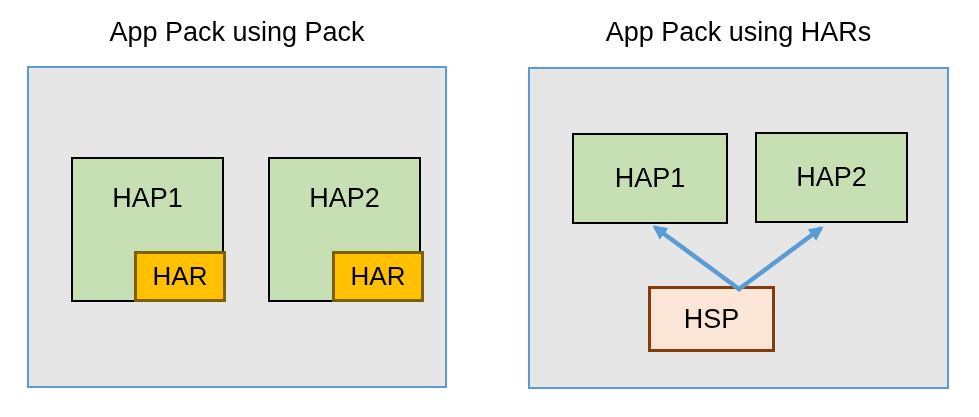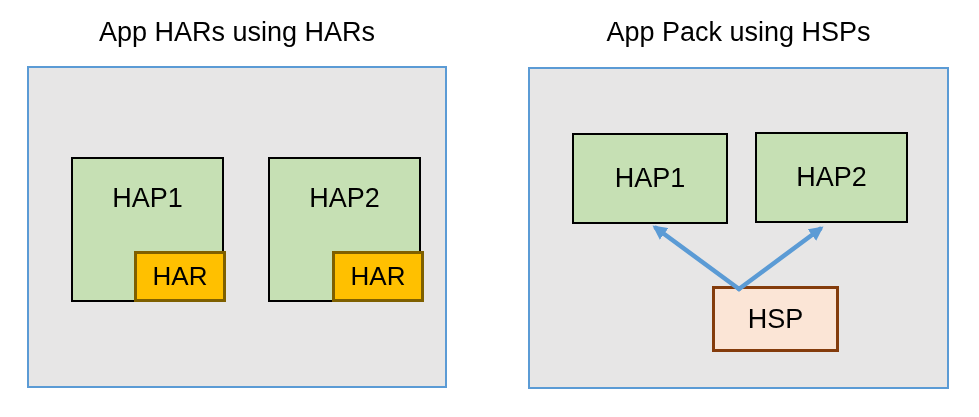--- a/index.html
+++ b/index.html
@@ -69,59 +69,59 @@
     position: absolute;
     box-sizing: border-box;
     background: var(--hsp-fill, #FBE5D6);
     border: 3px solid var(--hsp-border, #843C0C);
     display: flex;
     align-items: center;
     justify-content: center;
     font-size: 27px;
     z-index: 2;
   }
-  #hsps-hsp { left: 712px; top: 286px; width: 127px; height: 66px; }
+  #hsps-hsp { left: 648px; top: 286px; width: 127px; height: 66px; }
   #arrow-overlay {
     position: absolute;
     left: 0; top: 0;
     width: 979px; height: 417px;
     pointer-events: none;
     z-index: 5;
   }
   #arrow-overlay line {
     stroke: var(--arrow, #5B9BD5);
     stroke-width: 4.5;
     stroke-linecap: round;
   }
   #arrow-overlay .arrowhead-path { fill: var(--arrow, #5B9BD5); }
 </style>
 </head>
 <body>
 
 <div id="canvas">
 
-  <div class="diagram-title" id="hars-title">App HARs using HARs</div>
+  <div class="diagram-title" id="hars-title">App Pack using Pack</div>
 
   <div class="pack-container" id="hars-container"></div>
 
   <div class="hap-box hap-top-label" id="hars-hap1">
     <span class="hap-label">HAP1</span>
   </div>
   <div class="har-box" id="hars-har1">
     <span class="har-label">HAR</span>
   </div>
 
   <div class="hap-box hap-top-label" id="hars-hap2">
     <span class="hap-label">HAP2</span>
   </div>
   <div class="har-box" id="hars-har2">
     <span class="har-label">HAR</span>
   </div>
 
-  <div class="diagram-title" id="hsps-title">App Pack using HSPs</div>
+  <div class="diagram-title" id="hsps-title">App Pack using HARs</div>
 
   <div class="pack-container" id="hsps-container"></div>
 
   <div class="hap-box hap-center" id="hsps-hap1">
     <span class="hap-label">HAP1</span>
   </div>
 
   <div class="hap-box hap-center" id="hsps-hap2">
     <span class="hap-label">HAP2</span>
   </div>

